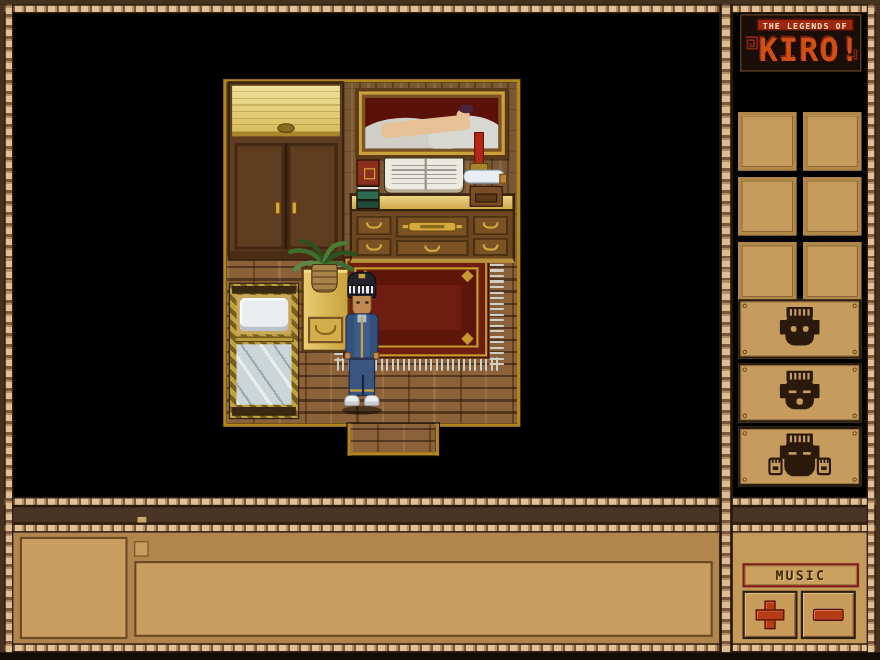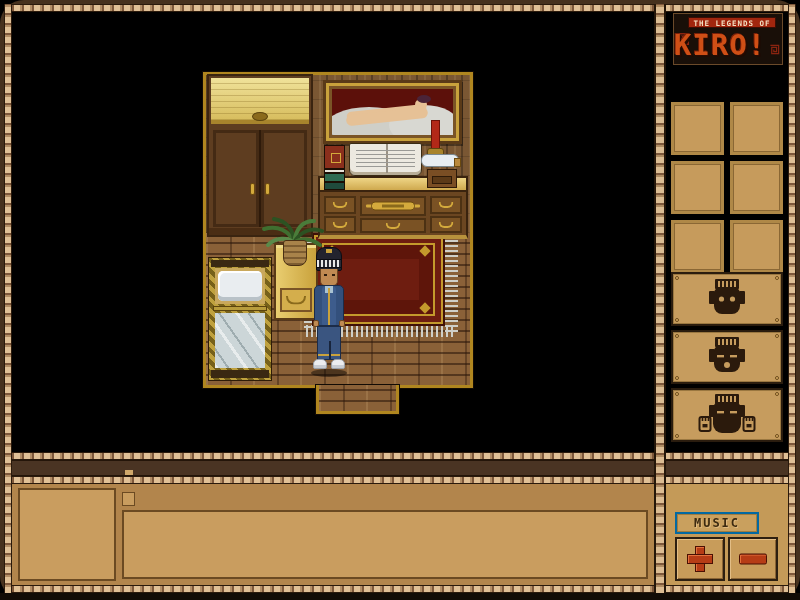--- a/index.html
+++ b/index.html
@@ -1,18 +1,18 @@
 <!DOCTYPE html>
 <html><head>
 <meta charset="utf-8">
 <style>
   * { margin:0; padding:0; box-sizing:border-box; }
   html,body { width:800px; height:600px; overflow:hidden; background:#000; }
   body { font-family:"Liberation Sans", sans-serif; position:relative; }
-  .app { position:absolute; left:0; top:0; width:800px; height:600px; background:#46311e;border-radius:24px; }
+  .app { position:absolute; left:0; top:0; width:800px; height:600px; background:#46311e; }
 
   
   .braid-h { position:absolute; height:8px;
     background:repeating-linear-gradient(90deg,#e0c096 0 6px,#b38e66 6px 8px,#7d573a 8px 10px);
     border-top:1px solid #2a1a0c; border-bottom:1px solid #2a1a0c; z-index:40; }
   .braid-v { position:absolute; width:8px;
     background:repeating-linear-gradient(0deg,#e0c096 0 6px,#b38e66 6px 8px,#7d573a 8px 10px);
     border-left:1px solid #2a1a0c; border-right:1px solid #2a1a0c; z-index:41; }
   .divider-col { position:absolute; left:654; top:4px; width:12px; height:589px;
     left:654px; background:#3a2815 repeating-linear-gradient(0deg,#dcbc92 0 6px,#b08c62 6px 8px,#7d573a 8px 10px);
@@ -27,21 +27,21 @@
   .bottom-left { position:absolute; left:12px; top:484px; width:643px; height:101px; background:#b2854c; }
   .bottom-right{ position:absolute; left:665px; top:484px; width:123px; height:101px; background:#c49a58; }
   .bottom-black{ position:absolute; left:0; top:593px; width:800px; height:7px; background:#120c06; }
 
   
   .logo { position:absolute; left:8px; top:1px; width:110px; height:52px; background:#190f08;
           border:1px solid #6b4a2a; overflow:hidden; }
   .logo-tagline { position:absolute; left:14px; top:3px; right:6px; height:11px; background:#a1260e;
           color:#f2dfc2; font-family:"DejaVu Sans Mono",monospace; font-size:7.5px; font-weight:bold;
           letter-spacing:1px; text-align:center; line-height:11px; border:1px solid #3a0d04; }
-  .logo-title { position:absolute; left:0; right:0; top:14px; text-align:left;
+  .logo-title { position:absolute; left:0; right:0; top:14px; text-align:right;
           font-family:"DejaVu Sans Mono",monospace; font-size:29px; font-weight:bold; color:#cf4f16;
           letter-spacing:1px; text-shadow:1px 1px 0 #2a0c02,-1px -1px 0 #7a2008,2px 2px 0 #200a02; }
   .logo-spiral { position:absolute; }
   .logo-spiral.l { left:2px; top:18px; }
   .logo-spiral.r { right:2px; top:30px; }
 
   
   .inv-label { position:absolute; left:8px; top:55px; width:110px; height:22px; background:#c09752;
           border-top:2px solid #2d1d0c; border-bottom:2px solid #2d1d0c;
           color:#4a3014; font-family:"DejaVu Sans Mono",monospace; font-weight:bold; font-size:12px;
@@ -52,22 +52,22 @@
 
   
   .mask-btn { position:absolute; left:6px; width:112px; height:54px; background:#c69c5e;
           border:2px solid #2a1c0e; box-shadow:inset 0 0 0 1px #9a7740; cursor:pointer; }
   .mask-btn svg { position:absolute; left:50%; top:50%; transform:translate(-50%,-50%); }
   .rivet { position:absolute; width:4px; height:4px; background:#e0b468; border:1px solid #6b4a1c; border-radius:50%; }
   .rivet.tl{left:2px;top:2px} .rivet.tr{right:2px;top:2px} .rivet.bl{left:2px;bottom:2px} .rivet.br{right:2px;bottom:2px}
 
   
   .music { position:absolute; left:10px; top:28px; width:103px; height:70px; }
-  .music-label-box { position:absolute; left:0; top:0; width:84px; height:22px; background:#c9a05e;
-          border:2px solid #0369a1; box-shadow:inset 0 0 0 1px #a07c3e; text-align:center;
+  .music-label-box { position:absolute; left:0; top:0; width:106px; height:22px; background:#c9a05e;
+          border:2px solid #7f1d1d; box-shadow:inset 0 0 0 1px #a07c3e; text-align:center;
           color:#3c2a10; font-family:"DejaVu Sans Mono",monospace; font-weight:bold; font-size:12px;
           letter-spacing:2px; line-height:18px; text-shadow:1px 1px 0 #dfb97e; }
   .music-btn { position:absolute; top:25px; width:50px; height:44px; background:#c89c5a;
           border:2px solid #2d1f10; box-shadow:inset 1px 1px 0 #e2bd85, inset -1px -1px 0 #8a6434; cursor:pointer; }
   .music-btn.plus { left:0; } .music-btn.minus { right:0; }
   .sym-plus { position:absolute; left:50%; top:50%; width:26px; height:26px; transform:translate(-50%,-50%); }
   .sym-plus i { position:absolute; background:#b63c16; border:1px solid #4a1004;
           box-shadow:inset 1px 1px 0 #e4703c; }
   .sym-plus i.v { left:8px; top:0; width:10px; height:26px; }
   .sym-plus i.h { left:0; top:8px; width:26px; height:10px; }

